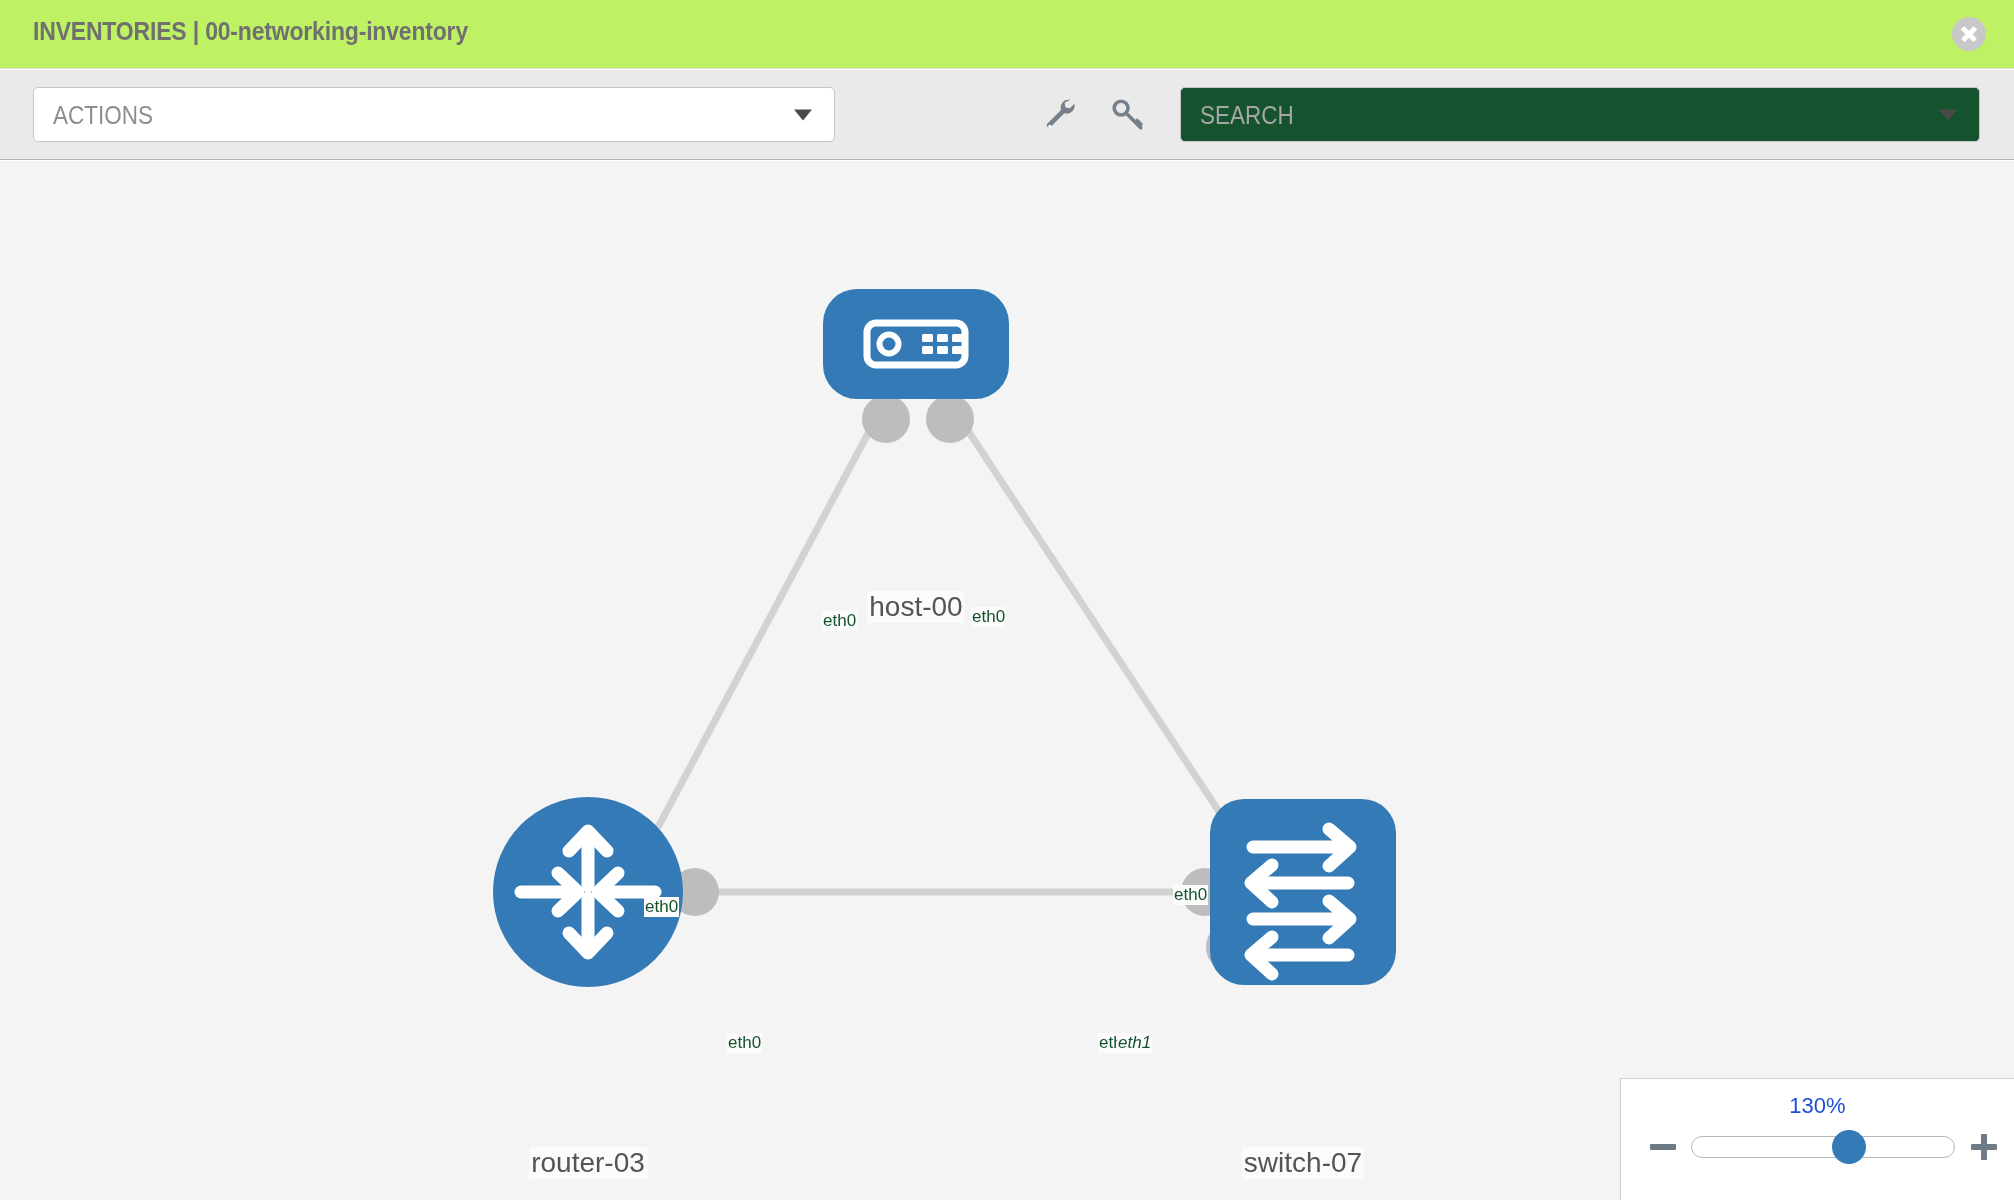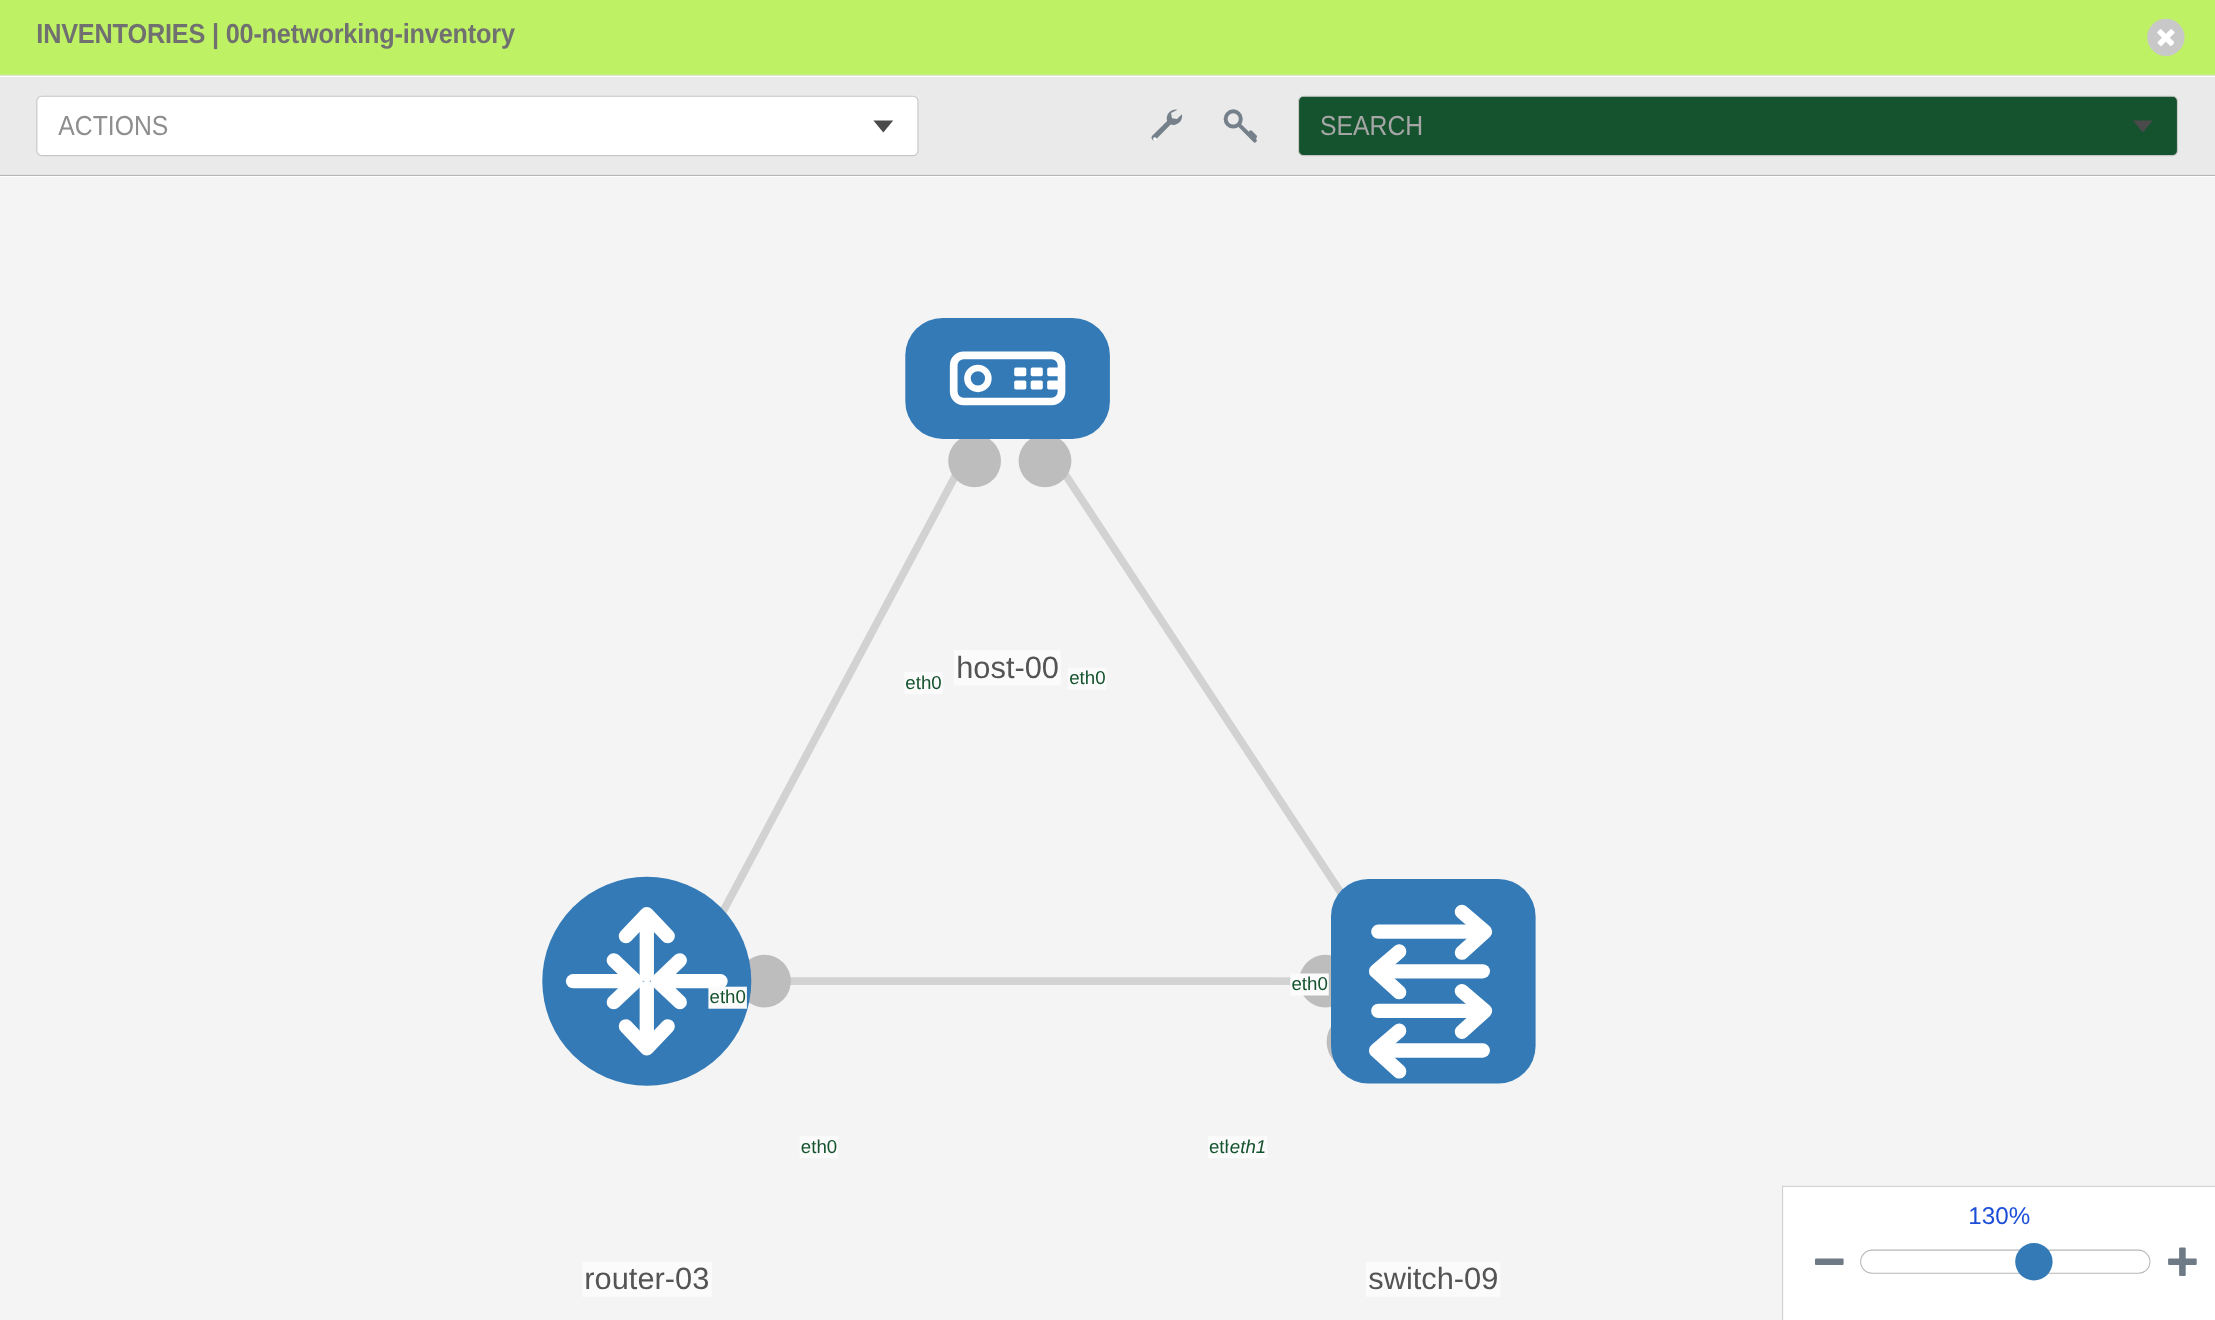--- a/index.html
+++ b/index.html
@@ -346,21 +346,21 @@
           <polyline points="1329,740 1350,758 1329,777"></polyline>
 
           <line x1="1348" y1="794" x2="1253" y2="794"></line>
           <polyline points="1272,776 1251,794 1272,813"></polyline>
         </g>
       </g>
     </svg>
 
     <div class="node-label" style="left:916px; top:430px;">host-00</div>
     <div class="node-label" style="left:588px; top:986px;">router-03</div>
-    <div class="node-label" style="left:1303px; top:986px;">switch-09</div>
+    <div class="node-label" style="left:1303px; top:986px;">switch-07</div>
 
     <div class="edge-label" style="left:822px; top:450px;">eth0</div>
     <div class="edge-label" style="left:971px; top:446px;">eth0</div>
     <div class="edge-label" style="left:644px; top:736px;">eth0</div>
     <div class="edge-label" style="left:1173px; top:724px;">eth0</div>
     <div class="edge-label" style="left:727px; top:872px;">eth0</div>
     <div class="edge-label" style="left:1098px; top:872px;">eth0</div>
     <div class="edge-label" style="left:1117px; top:872px;font-style:italic;">eth1</div>
   </div>
 

